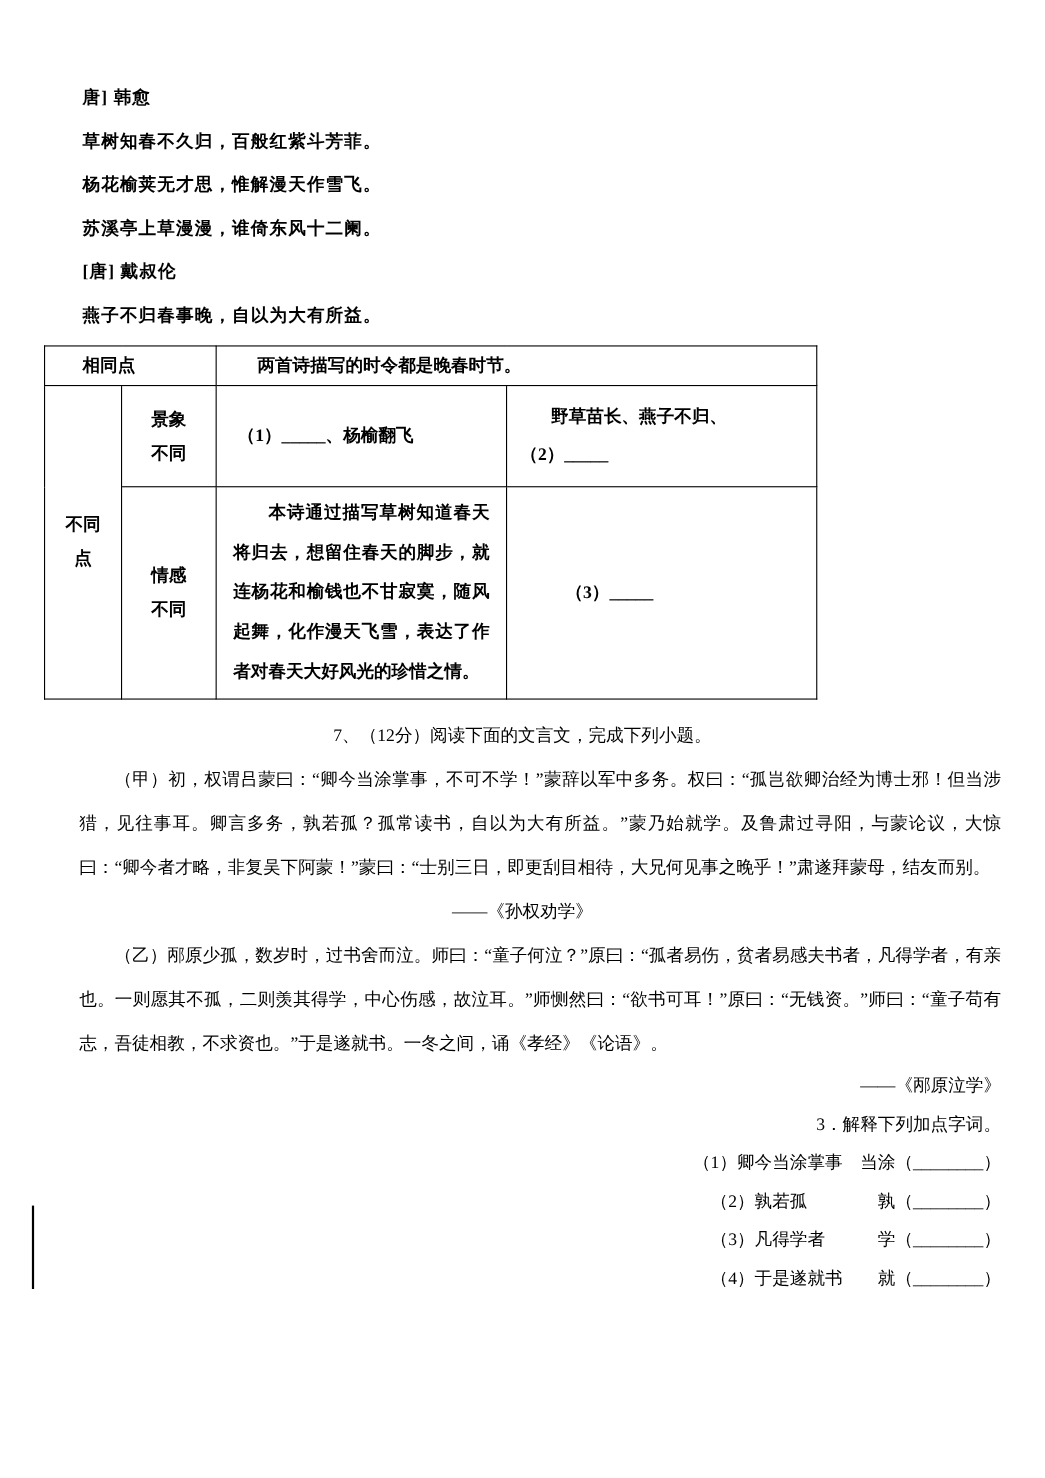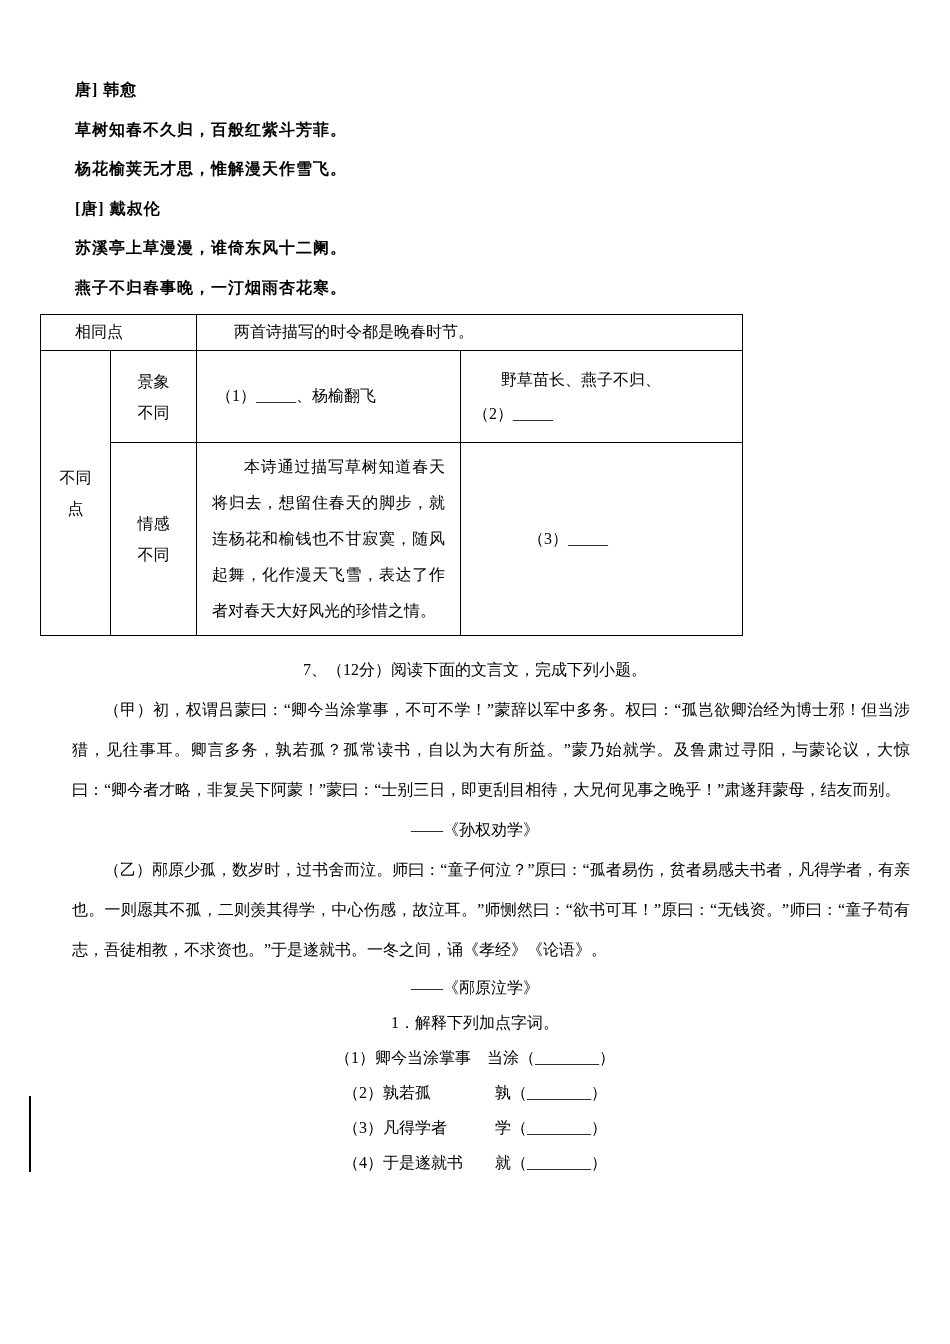--- a/index.html
+++ b/index.html
@@ -25,21 +25,21 @@
     letter-spacing: 1px;
     white-space: pre;
   }
 
   
   .cmp-table {
     border-collapse: collapse;
     width: 702px;
     margin-top: 7px;
     table-layout: fixed;
-    font-weight: normal;
+    font-weight: bold;
     font-size: 16px;
     color: #000;
   }
   .cmp-table td {
     border: 1.5px solid #000;
     padding: 0;
     vertical-align: middle;
   }
   td.same-label   { padding-left: 34px; }
   td.same-content { padding-left: 37px; }
@@ -55,27 +55,27 @@
   td.scene-other .l2 { padding-left: 12px; line-height: 34px; }
   td.emotion-this {
     padding: 6px 15px;
     margin-top: 12px;
   }
   td.emotion-this .para {
     text-indent: 2em;
     text-align: justify;
     line-height: 36px;
   }
-  td.emotion-other { padding-left: 67px; }
+  td.emotion-other { padding-left: 53px; }
 
   
   .bodytext { margin-top: 14px; font-size: 16px; }
   .bodytext p { margin: 0; line-height: 40px; text-align: justify; }
   .bodytext p.indent { text-indent: 2em; margin-left: 32px; }
-  .bodytext p.tight { line-height: 35px; text-align: center; }
+  .bodytext p.tight { line-height: 35px; text-align: right; }
   .bodytext p.plain { text-align: center; }
 
   
   .edge-line {
     position: absolute;
     left: 29px;
     bottom: 0;
     width: 2px;
     height: 76px;
     background: #000;
@@ -83,23 +83,23 @@
 </style>
 </head>
 <body>
 
 <div class="page">
 
   <div class="poems">
     <p class="poem-line">唐] 韩愈</p>
     <p class="poem-line">草树知春不久归，百般红紫斗芳菲。</p>
     <p class="poem-line">杨花榆荚无才思，惟解漫天作雪飞。</p>
+    <p class="poem-line">苏溪亭上草漫漫，谁倚东风十二阑。</p>
     <p class="poem-line">[唐] 戴叔伦</p>
-    <p class="poem-line">苏溪亭上草漫漫，谁倚东风十二阑。</p>
-    <p class="poem-line">燕子不归春事晚，一汀烟雨杏花寒。</p>
+    <p class="poem-line">燕子不归春事晚，自以为大有所益。</p>
   </div>
 
   <table class="cmp-table">
     <colgroup>
       <col style="width:70px">
       <col style="width:86px">
       <col style="width:264px">
       <col style="width:282px">
     </colgroup>
     <tbody>
@@ -131,21 +131,21 @@
     </tr>
   </tbody>
     </table>
 
   <div class="bodytext">
     <p class="plain">7、（12分）阅读下面的文言文，完成下列小题。</p>
     <p class="indent">（甲）初，权谓吕蒙曰：“卿今当涂掌事，不可不学！”蒙辞以军中多务。权曰：“孤岂欲卿治经为博士邪！但当涉猎，见往事耳。卿言多务，孰若孤？孤常读书，自以为大有所益。”蒙乃始就学。及鲁肃过寻阳，与蒙论议，大惊曰：“卿今者才略，非复吴下阿蒙！”蒙曰：“士别三日，即更刮目相待，大兄何见事之晚乎！”肃遂拜蒙母，结友而别。</p>
     <p class="plain">——《孙权劝学》</p>
     <p class="indent">（乙）邴原少孤，数岁时，过书舍而泣。师曰：“童子何泣？”原曰：“孤者易伤，贫者易感夫书者，凡得学者，有亲也。一则愿其不孤，二则羡其得学，中心伤感，故泣耳。”师恻然曰：“欲书可耳！”原曰：“无钱资。”师曰：“童子苟有志，吾徒相教，不求资也。”于是遂就书。一冬之间，诵《孝经》《论语》。</p>
     <p class="tight">——《邴原泣学》</p>
-    <p class="tight">1．解释下列加点字词。</p>
+    <p class="tight">3．解释下列加点字词。</p>
     <p class="tight">（1）卿今当涂掌事　当涂（________）</p>
     <p class="tight">（2）孰若孤　　　　孰（________）</p>
     <p class="tight">（3）凡得学者　　　学（________）</p>
     <p class="tight">（4）于是遂就书　　就（________）</p>
     <p class="tight">2．下列句子中点词语的用法或意思不同的一项是（　　）</p>
   </div>
 
   <div class="edge-line"></div>
 </div>
 

